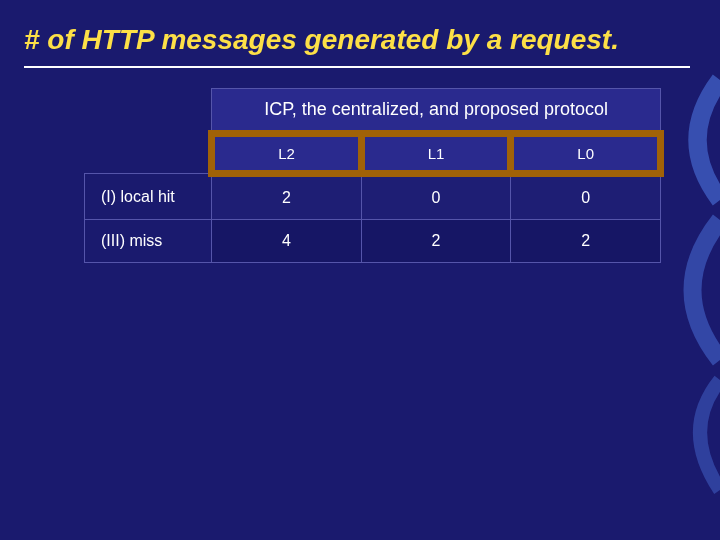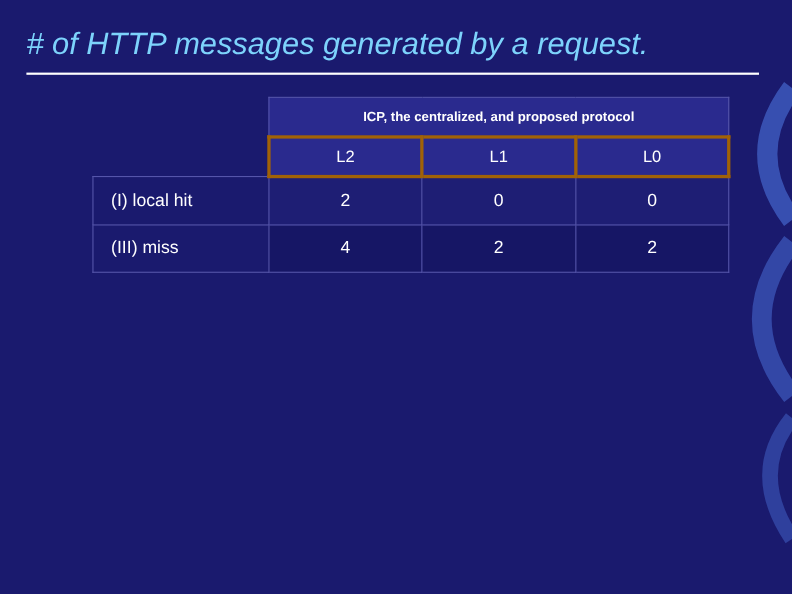--- a/index.html
+++ b/index.html
@@ -20,22 +20,22 @@
 
     .page-container {
       padding: 24px 30px 24px 24px;
       height: 100%;
       display: flex;
       flex-direction: column;
     }
 
     .page-title {
       font-size: 28px;
-      font-weight: normal;
-      color: #7dd3fc;
+      font-weight: bold;
+      color: #fde047;
       margin-bottom: 10px;
       font-style: italic;
     }
 
     .divider {
       height: 2px;
       background: #ffffff;
       margin-bottom: 20px;
     }
 
@@ -48,38 +48,38 @@
 
     table {
       border-collapse: collapse;
       width: 580px;
       margin-left: 60px;
     }
 
     .header-row-top th {
       background: #2a2a8e;
       color: #ffffff;
-      font-size: 12px;
-      font-weight: bold;
+      font-size: 18px;
+      font-weight: normal;
       padding: 10px 16px;
       border: 1px solid #5555aa;
       text-align: center;
     }
 
     .header-row-top th.span-header {
       text-align: center;
     }
 
     .header-row-sub th {
       background: #2a2a8e;
       color: #ffffff;
       font-size: 15px;
       font-weight: normal;
       padding: 8px 16px;
-      border: 3px solid #a16207;
+      border: 7px solid #a16207;
       text-align: center;
     }
 
     tbody tr td {
       border: 1px solid #5555aa;
       padding: 12px 16px;
       font-size: 16px;
       text-align: center;
       color: #ffffff;
       background: #1a1a6e;

